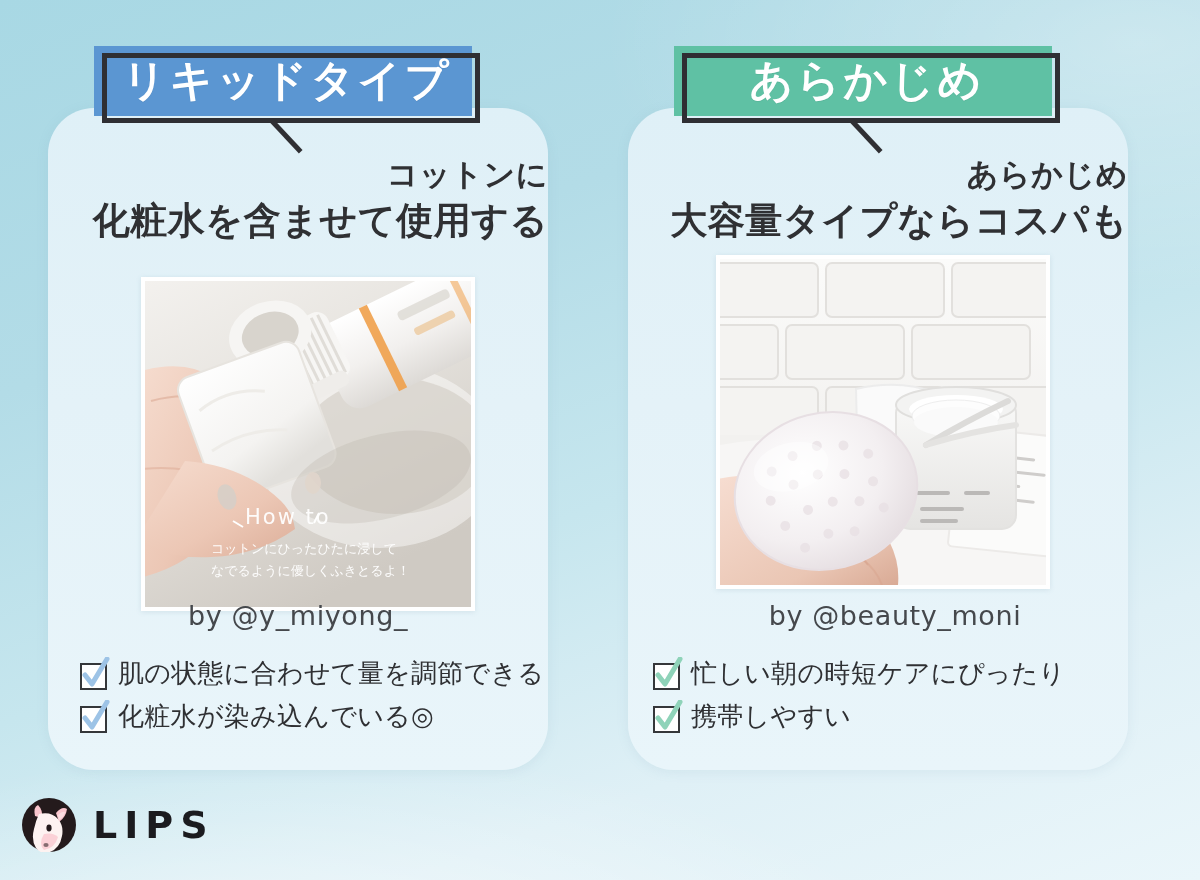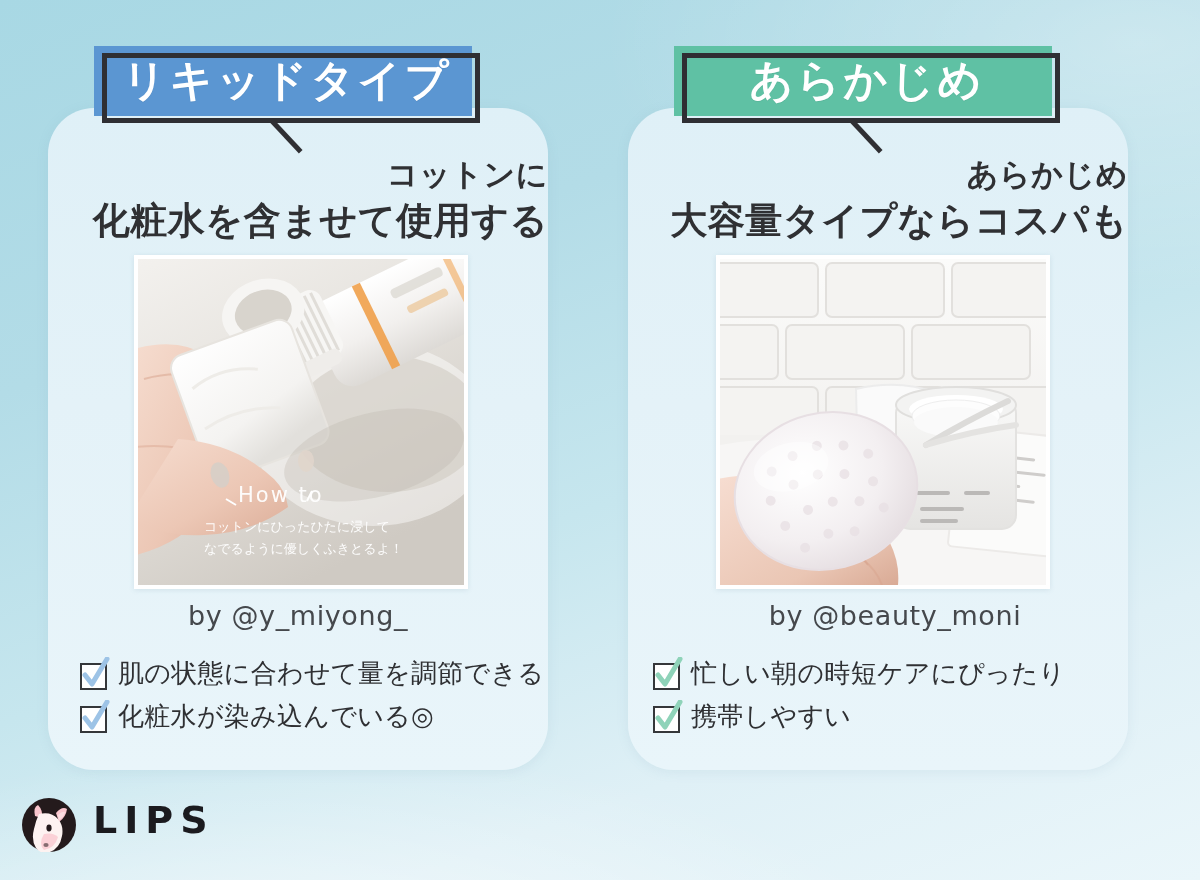--- a/index.html
+++ b/index.html
@@ -66,21 +66,21 @@
   .heading-left{ left:48px; }
   .heading-right{ left:628px; }
   .heading .l2{ font-size:37px; }
 
   
   .photo{
     position:absolute; top:255px; width:334px; height:334px;
     border:4px solid #ffffff; overflow:hidden; background:#efefef;
     box-shadow:0 1px 5px rgba(100,140,160,.17);
   }
-  .photo-left{ left:134px; }
+  .photo-left{ left:141px;margin-top:22px; }
   .photo-right{ left:716px; }
   .photo svg{ display:block; }
 
   .credit{
     position:absolute; top:600px; width:500px; text-align:center;
     color:#45484c; font-size:27px; letter-spacing:.6px;
     font-family:"DejaVu Sans","Liberation Sans",sans-serif;
   }
   .credit-left{ left:48px; }
   .credit-right{ left:606px;margin-left:39px; }
@@ -95,21 +95,21 @@
     position:relative; width:27px; height:27px; flex:0 0 27px;
     border:2px solid #35373a; background:#ffffff; margin-top:6px; margin-right:11px;
   }
   .checkbox svg{ position:absolute; left:-1px; top:-8px; }
   .check-text{
     color:#2f3033; font-size:26px; line-height:1.1; letter-spacing:.3px;
     font-family:"DejaVu Sans","Liberation Sans",sans-serif;
   }
 
   
-  .logo{ position:absolute; left:22px; top:798px; display:flex; }
+  .logo{ position:absolute; left:22px; top:798px; display:flex; align-items:center; }
   .logo-mark{ width:54px; height:54px; }
   .logo-text{
     margin-left:17px; color:#1b1b1f; font-size:38px; font-weight:700;
     letter-spacing:7px;
     font-family:"DejaVu Sans","Liberation Sans",sans-serif;
   }
 </style>
 </head>
 <body>
 

